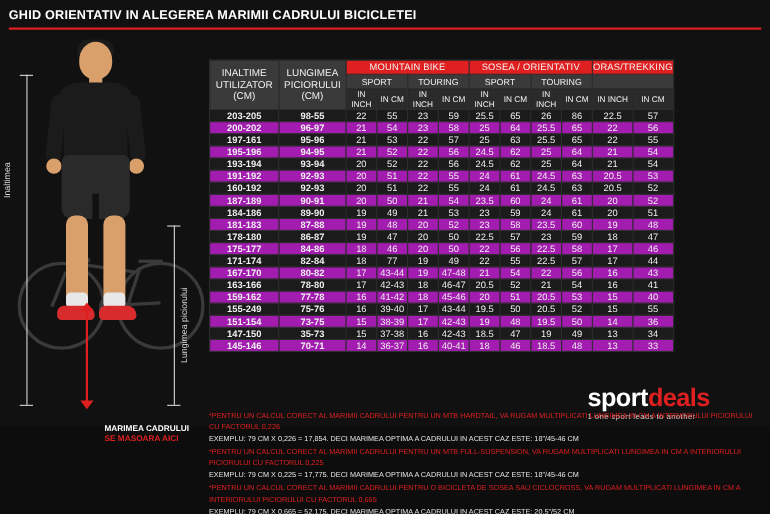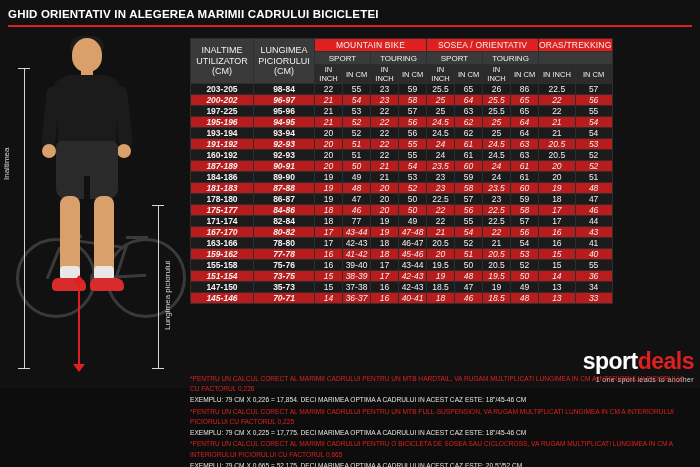--- a/index.html
+++ b/index.html
@@ -55,35 +55,35 @@
   .meas-l-lbl{position:absolute;left:163px;top:300px;font-size:8px;color:#d6d6d6;transform:rotate(-90deg);transform-origin:left top;white-space:nowrap;}
   .tick{position:absolute;background:#d6d6d6;height:1px;}
   .redline{position:absolute;width:2px;background:#e02020;}
   .redline-m{left:78px;top:250px;height:86px;}
   .redarrow-top{position:absolute;left:73px;top:245px;width:0;height:0;border-left:6px solid transparent;border-right:6px solid transparent;border-bottom:8px solid #e02020;}
   .redarrow-bot{position:absolute;left:73px;top:334px;width:0;height:0;border-left:6px solid transparent;border-right:6px solid transparent;border-top:8px solid #e02020;}
   .red-note{position:absolute;left:95px;top:355px;width:95px;font-size:7.5px;font-weight:bold;line-height:1.25;color:#fff;}
   .red-note .hl{color:#e02020;}
 
   
-  .tbl{position:absolute;left:190px;top:38px;border-collapse:collapse;font-size:8.5px;padding-left:22px;}
+  .tbl{position:absolute;left:190px;top:54px;border-collapse:collapse;font-size:8.5px;padding-left:22px;}
   .tbl td,.tbl th{border:1px solid #2e2e2e;padding:0;text-align:center;color:#f0f0f0;font-weight:normal;}
   .grp{background:#e02020;color:#fff;font-weight:bold;font-size:8.5px;height:12px;letter-spacing:0.2px;}
   .sub{background:#3a3a3a;color:#fff;font-weight:bold;font-size:8px;height:12px;}
   .unit{background:#2b2b2b;color:#dcdcdc;font-size:7.5px;height:12px;}
   .hdr-main{background:#3a3a3a;color:#fff;font-weight:bold;font-size:9px;line-height:1.15;}
   .r0{background:#1b1b1b;}
-  .r1{background:#b91c1c;font-style:italic;}
+  .r1{background:#a21caf;}
   .cw-a{width:62px;}
   .cw-b{width:60px;}
   .cw-n{width:27px;}
   .tbl td.lead{font-weight:bold;}
 
   
-  .logo{position:absolute;left:534px;top:348px;width:160px;text-align:right;}
+  .logo{position:absolute;left:534px;top:348px;width:160px;}
   .logo-sport{font-size:23px;font-weight:bold;color:#fff;letter-spacing:-0.5px;display:inline-block;}
   .logo-deals{font-size:23px;font-weight:bold;color:#e02020;letter-spacing:-0.5px;display:inline-block;}
   .logo-tag{font-size:7px;color:#cfcfcf;letter-spacing:0.4px;margin-top:1px;}
 
   
   .notes{position:absolute;left:190px;top:374px;width:505px;font-size:6.6px;line-height:1.55;color:#e6e6e6;}
   .notes .n-red{color:#e02020;}
   .notes p{margin:0 0 1px 0;}
 </style>
 </head>
@@ -136,20 +136,24 @@
     <div class="meas-h-lbl">Inaltimea</div>
 
     <div class="vline meas-l"></div>
     <div class="tick" style="left:152px;top:175px;width:12px;"></div>
     <div class="tick" style="left:152px;top:338px;width:12px;"></div>
     <div class="meas-l-lbl">Lungimea piciorului</div>
 
     <div class="redline redline-m"></div>
     <div class="redarrow-top"></div>
     <div class="redarrow-bot"></div>
+    <div class="red-note">
+      <div>MARIMEA CADRULUI</div>
+      <div class="hl">SE MASOARA AICI</div>
+    </div>
   </div>
 
   <table class="tbl" id="size-table">
     <thead>
         <tr>
           <th class="hdr-main cw-a" rowspan="3">INALTIME UTILIZATOR (CM)</th>
           <th class="hdr-main cw-b" rowspan="3">LUNGIMEA PICIORULUI (CM)</th>
           <th class="grp" colspan="4">MOUNTAIN BIKE</th>
           <th class="grp" colspan="4">SOSEA / ORIENTATIV</th>
           <th class="grp" colspan="2">ORAS/TREKKING</th>
@@ -170,21 +174,21 @@
           <th class="unit cw-n">IN CM</th>
           <th class="unit cw-n">IN INCH</th>
           <th class="unit cw-n">IN CM</th>
           <th class="unit cw-n">IN INCH</th>
           <th class="unit cw-n">IN CM</th>
         </tr>
       </thead>
     <tbody>
         <tr class="r0">
           <td class="lead cw-a">203-205</td>
-          <td class="lead cw-b">98-84</td>
+          <td class="lead cw-b">98-55</td>
           <td class="cw-n">22</td>
           <td class="cw-n">55</td>
           <td class="cw-n">23</td>
           <td class="cw-n">59</td>
           <td class="cw-n">25.5</td>
           <td class="cw-n">65</td>
           <td class="cw-n">26</td>
           <td class="cw-n">86</td>
           <td class="cw-n">22.5</td>
           <td class="cw-n">57</td>
@@ -197,21 +201,21 @@
           <td class="cw-n">23</td>
           <td class="cw-n">58</td>
           <td class="cw-n">25</td>
           <td class="cw-n">64</td>
           <td class="cw-n">25.5</td>
           <td class="cw-n">65</td>
           <td class="cw-n">22</td>
           <td class="cw-n">56</td>
         </tr>
         <tr class="r0">
-          <td class="lead cw-a">197-225</td>
+          <td class="lead cw-a">197-161</td>
           <td class="lead cw-b">95-96</td>
           <td class="cw-n">21</td>
           <td class="cw-n">53</td>
           <td class="cw-n">22</td>
           <td class="cw-n">57</td>
           <td class="cw-n">25</td>
           <td class="cw-n">63</td>
           <td class="cw-n">25.5</td>
           <td class="cw-n">65</td>
           <td class="cw-n">22</td>
@@ -393,21 +397,21 @@
           <td class="cw-n">18</td>
           <td class="cw-n">45-46</td>
           <td class="cw-n">20</td>
           <td class="cw-n">51</td>
           <td class="cw-n">20.5</td>
           <td class="cw-n">53</td>
           <td class="cw-n">15</td>
           <td class="cw-n">40</td>
         </tr>
         <tr class="r0">
-          <td class="lead cw-a">155-158</td>
+          <td class="lead cw-a">155-249</td>
           <td class="lead cw-b">75-76</td>
           <td class="cw-n">16</td>
           <td class="cw-n">39-40</td>
           <td class="cw-n">17</td>
           <td class="cw-n">43-44</td>
           <td class="cw-n">19.5</td>
           <td class="cw-n">50</td>
           <td class="cw-n">20.5</td>
           <td class="cw-n">52</td>
           <td class="cw-n">15</td>

